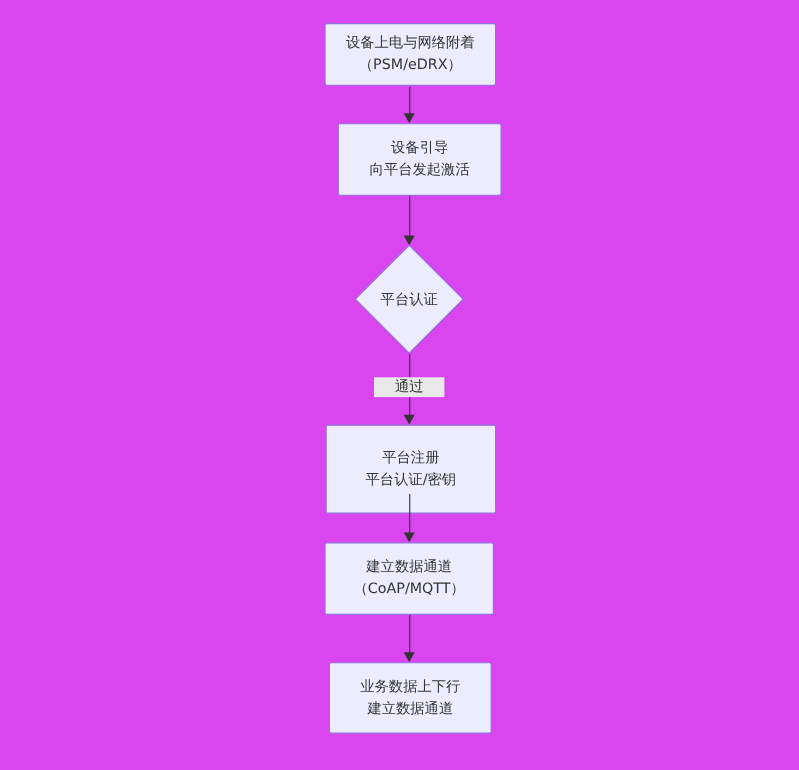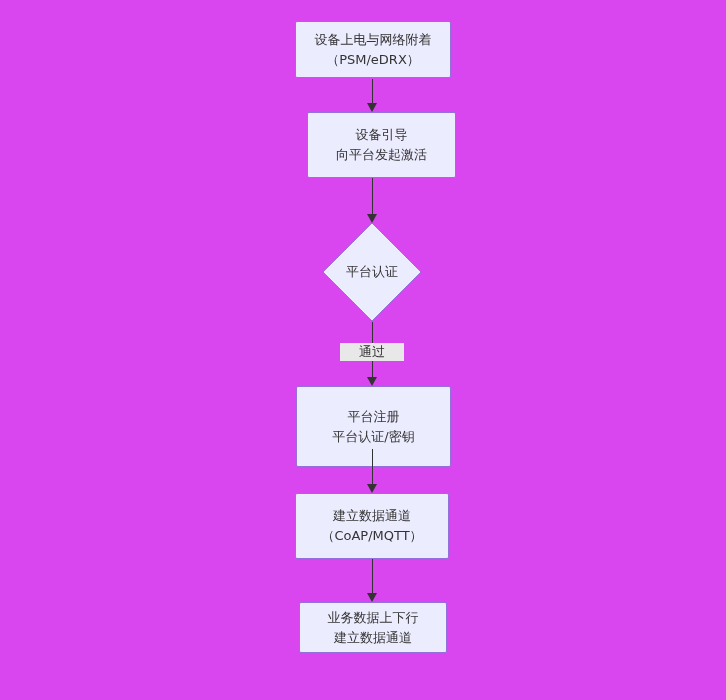--- a/index.html
+++ b/index.html
@@ -126,18 +126,18 @@
   <div class="node" style="left:295px;top:493px;width:154px;height:66px">
     <span>建立数据通道</span>
     <span>（CoAP/MQTT）</span>
   </div>
 
   <div class="arrow" style="left:367px;top:559px;height:43px">
     <div class="arrow-line"></div>
     <div class="arrow-head"></div>
   </div>
 
-  <div class="node" style="left:299px;top:602px;width:148px;height:51px">
+  <div class="node" style="left:299px;top:602px;width:148px;height:65px">
     <span>业务数据上下行</span>
     <span>建立数据通道</span>
   </div>
 
 </div>
 
 </body></html>

